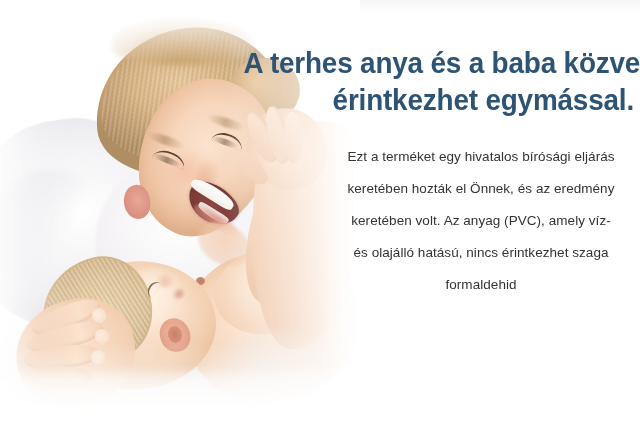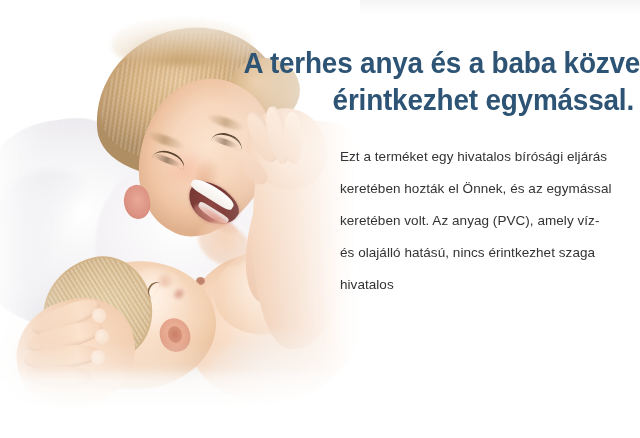--- a/index.html
+++ b/index.html
@@ -476,21 +476,21 @@
     transform-origin: right center;
     white-space: nowrap;
   }
   .headline-line { display: block; }
 
   .body-copy {
     position: absolute;
     right: 18px;
     top: 141px;
     width: 282px;
-    text-align: left;
+    text-align: center;
     color: #333333;
     font-family: "Liberation Sans", sans-serif;
     font-size: 13.5px;
     line-height: 32px;
     letter-spacing: .05px;
   }
 </style>
 </head>
 <body>
 
@@ -572,19 +572,19 @@
     </div>
   </div>
 
   <div class="headline">
     <span class="headline-line">A terhes anya és a baba közvetlenül</span>
     <span class="headline-line">érintkezhet egymással.</span>
   </div>
 
   <div class="body-copy">
     <div>Ezt a terméket egy hivatalos bírósági eljárás</div>
-    <div>keretében hozták el Önnek, és az egymással</div>
+    <div>keretében hozták el Önnek, és az eredmény</div>
     <div>keretében volt. Az anyag (PVC), amely víz-</div>
     <div>és olajálló hatású, nincs érintkezhet szaga</div>
-    <div>hivatalos</div>
+    <div>formaldehid</div>
   </div>
 
 </div>
 
 </body></html>

